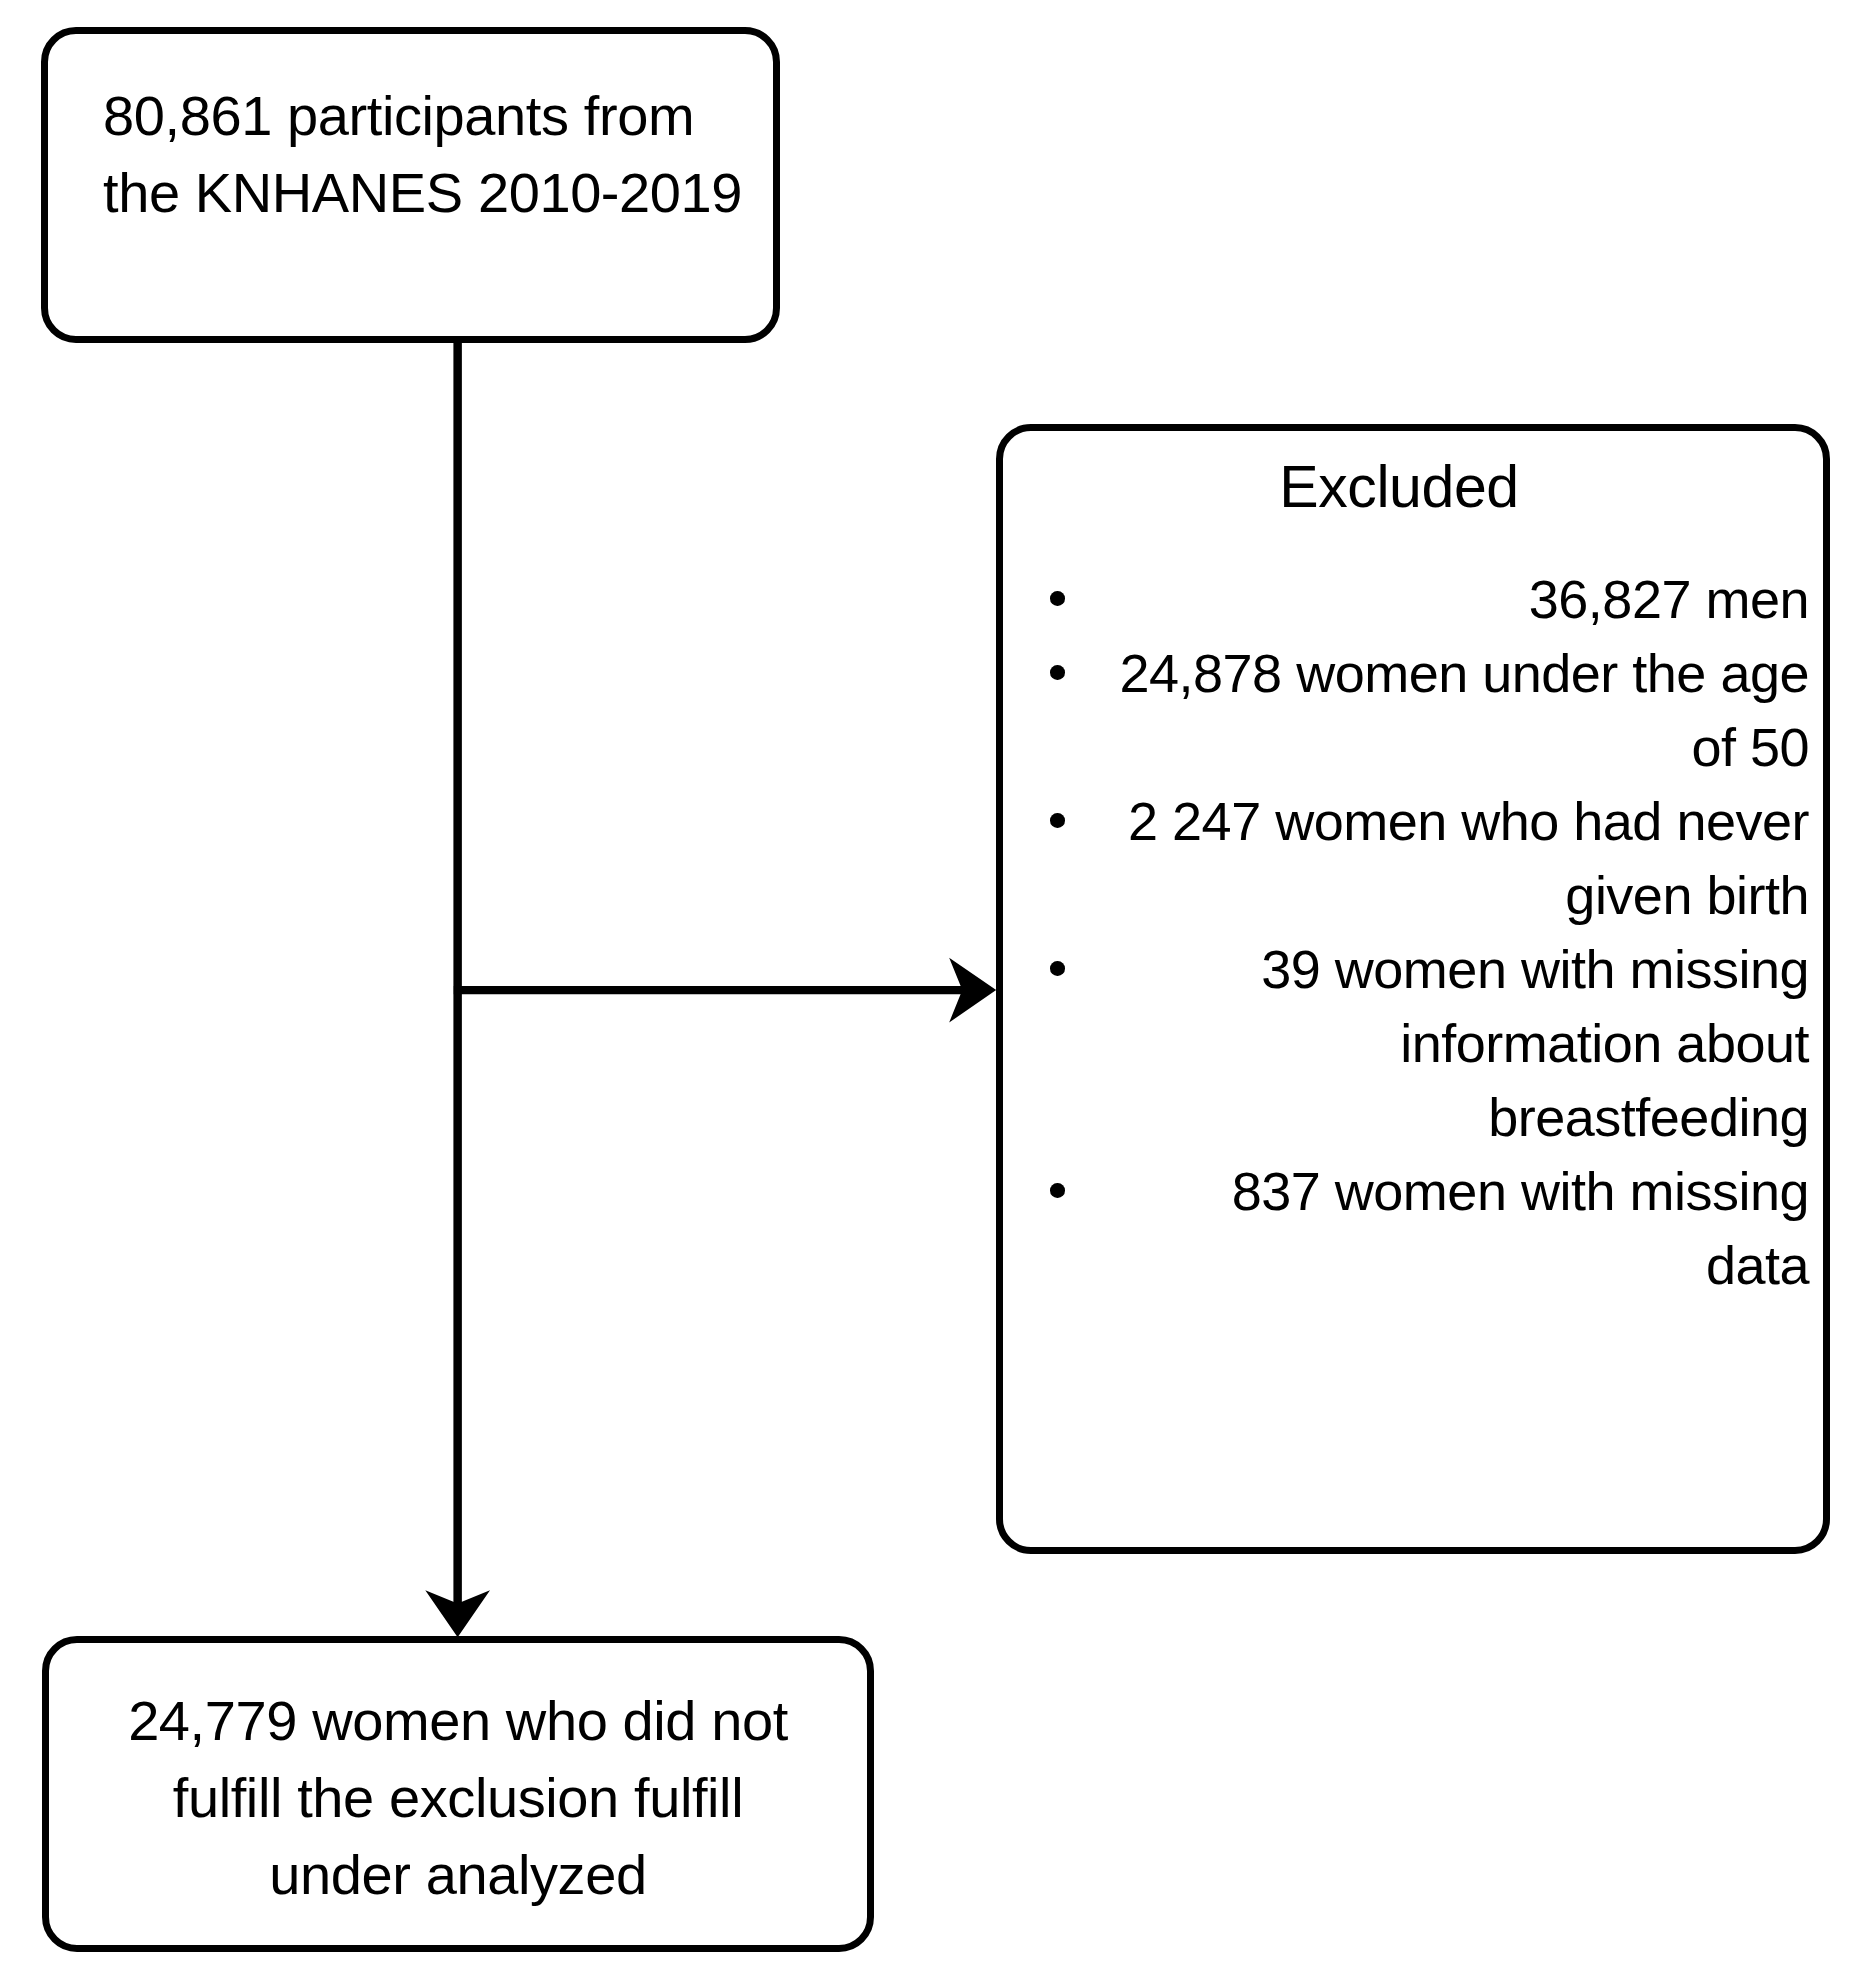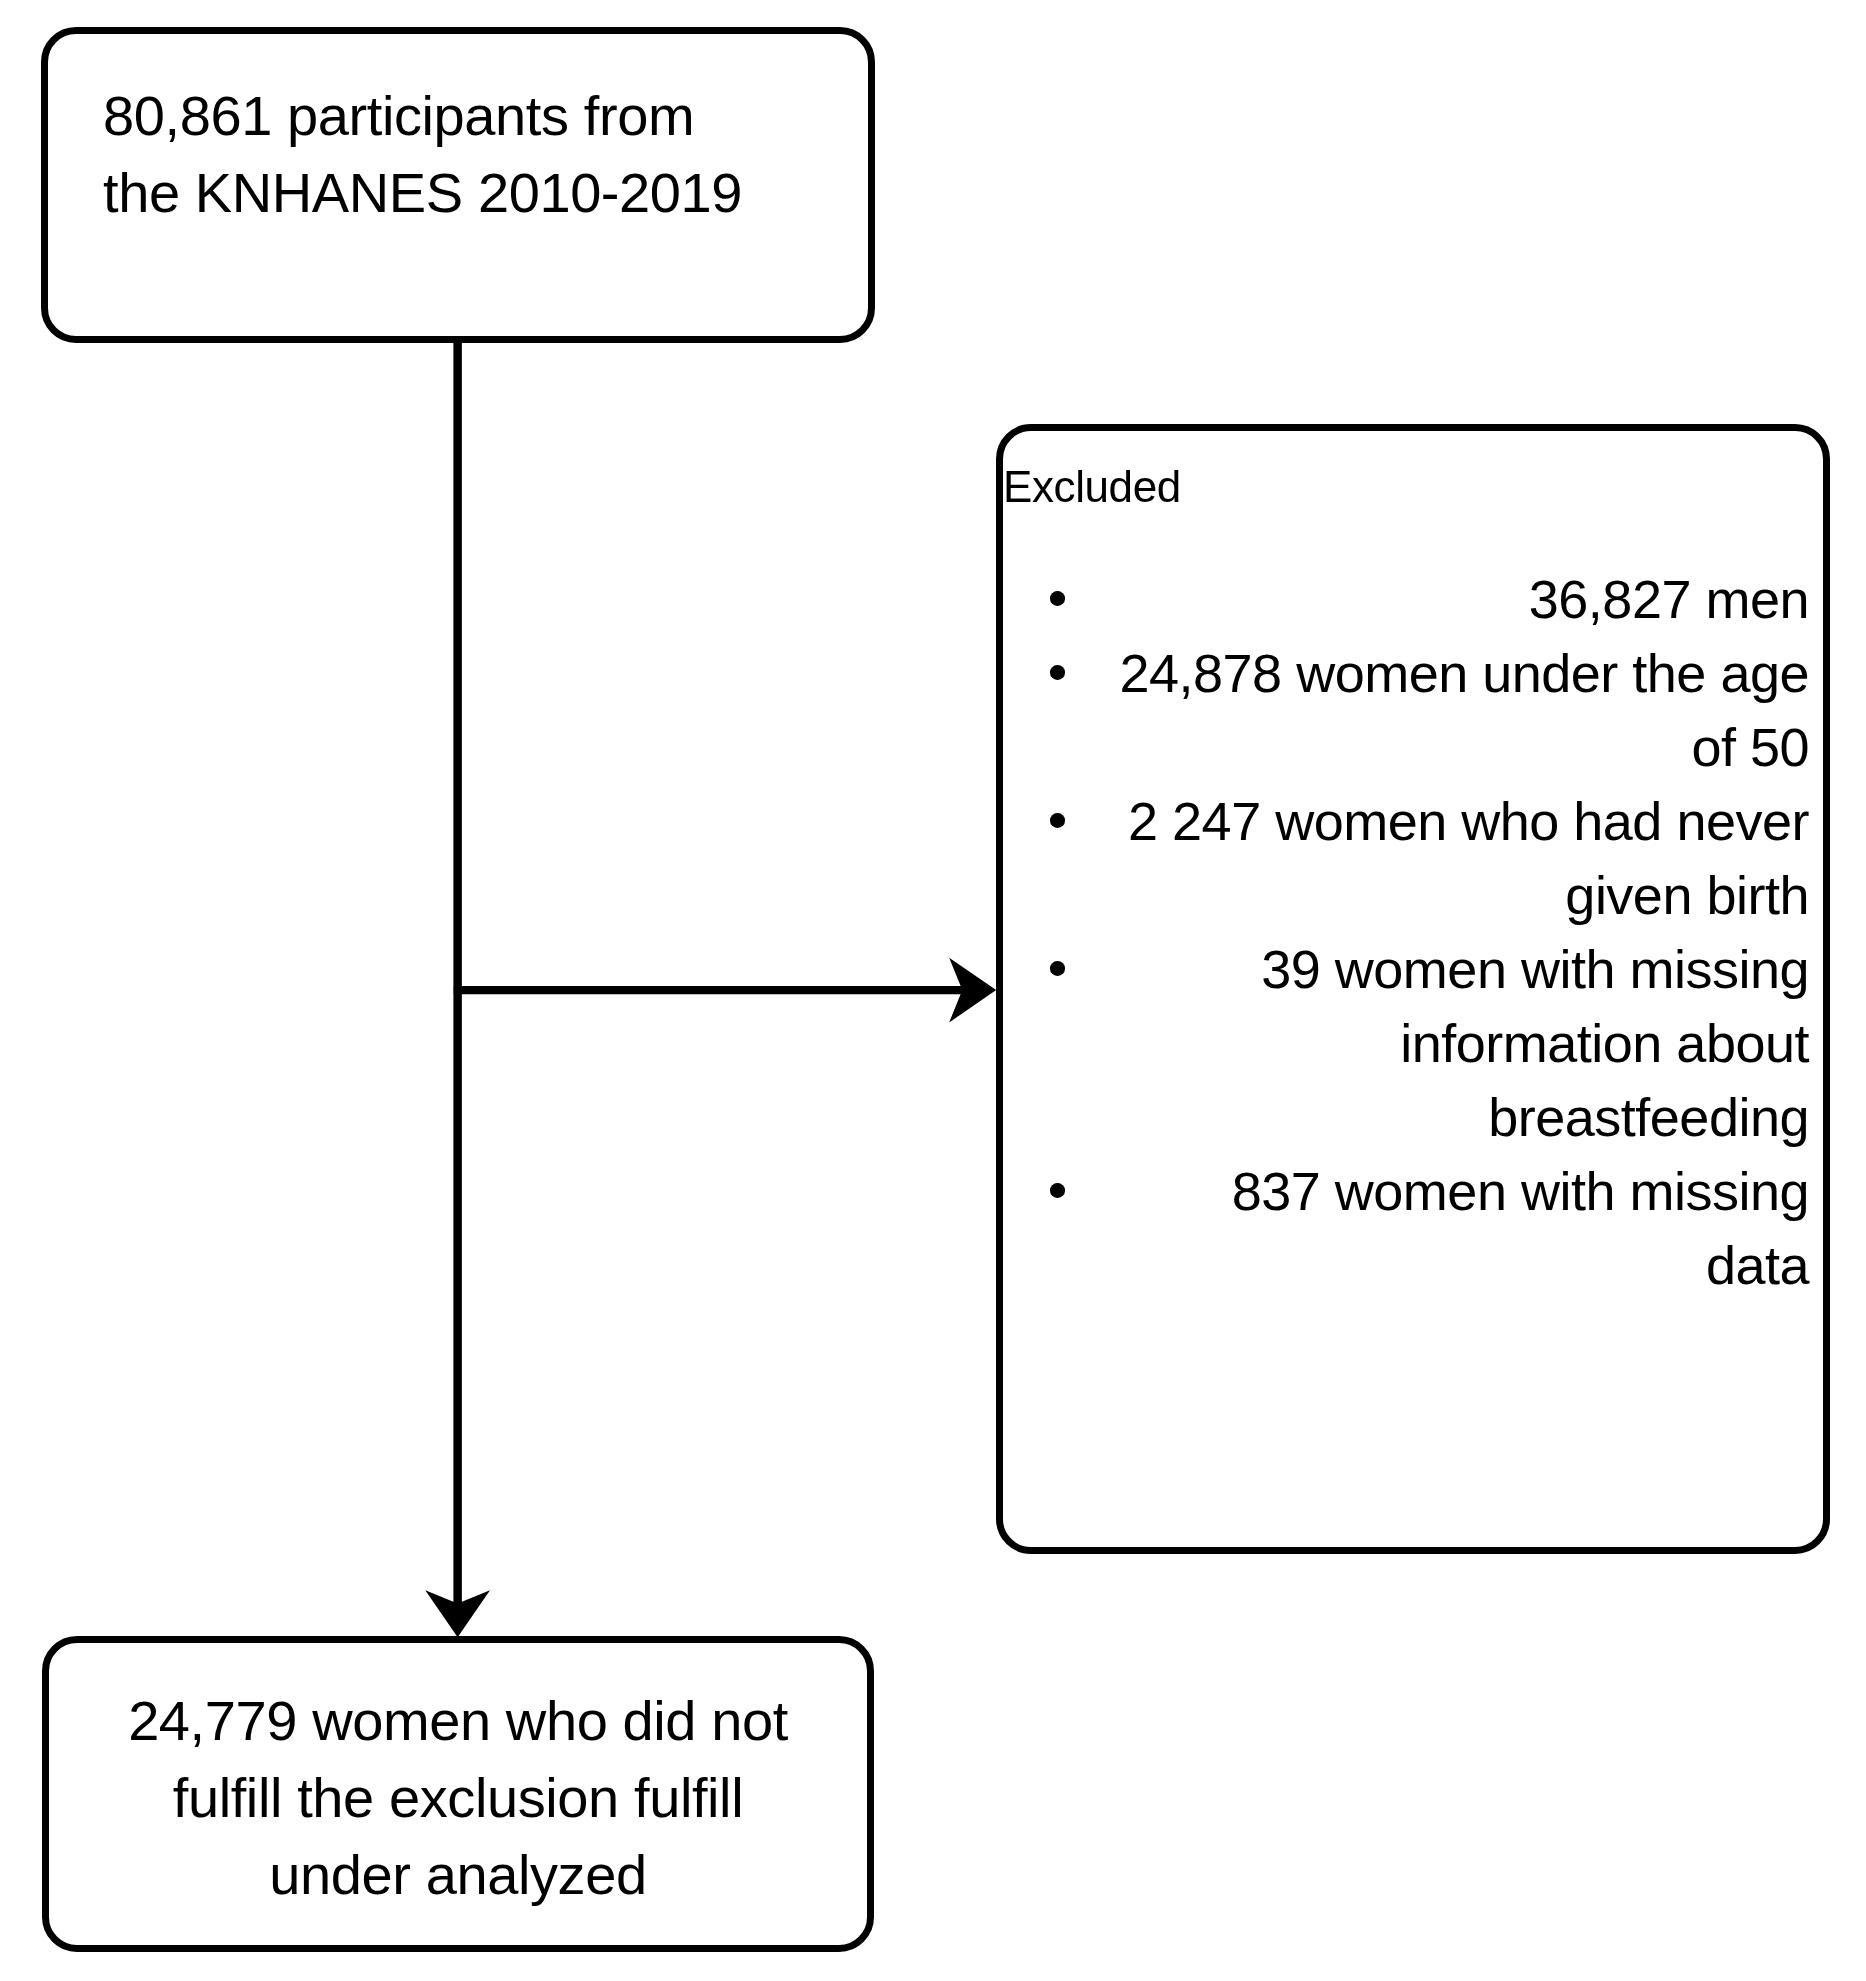--- a/index.html
+++ b/index.html
@@ -22,21 +22,21 @@
     box-sizing: border-box;
     border: 7px solid #000000;
     border-radius: 35px;
     background: #ffffff;
   }
 
   
   #box-source {
     left: 41px;
     top: 27px;
-    width: 834px;
+    width: 739px;
     height: 316px;
   }
   #box-source .box-text {
     position: absolute;
     left: 55px;
     top: 43px;
     width: 763px;
     font-size: 56px;
     line-height: 77px;
     text-align: left;
@@ -48,22 +48,22 @@
     left: 996px;
     top: 424px;
     width: 834px;
     height: 1130px;
   }
   #box-excluded .box-title {
     position: absolute;
     left: 0;
     right: 0;
     top: 23px;
-    text-align: left;
-    font-size: 44px;
+    text-align: center;
+    font-size: 59px;
     line-height: 66px;
     letter-spacing: -0.4px;
     padding-right: 28px;
   }
   #box-excluded .bullet-list {
     position: absolute;
     left: 40px;
     top: 131px;
     right: 14px;
     list-style: none;

